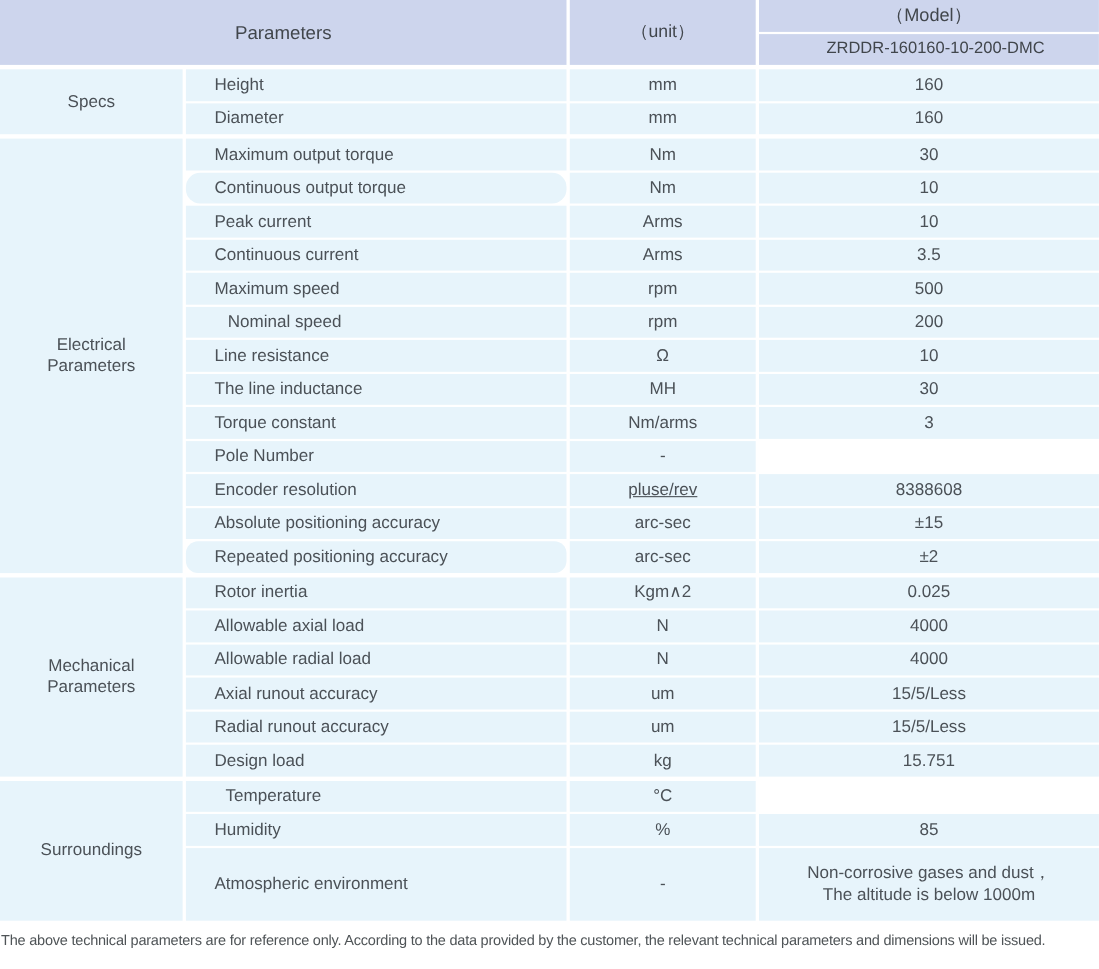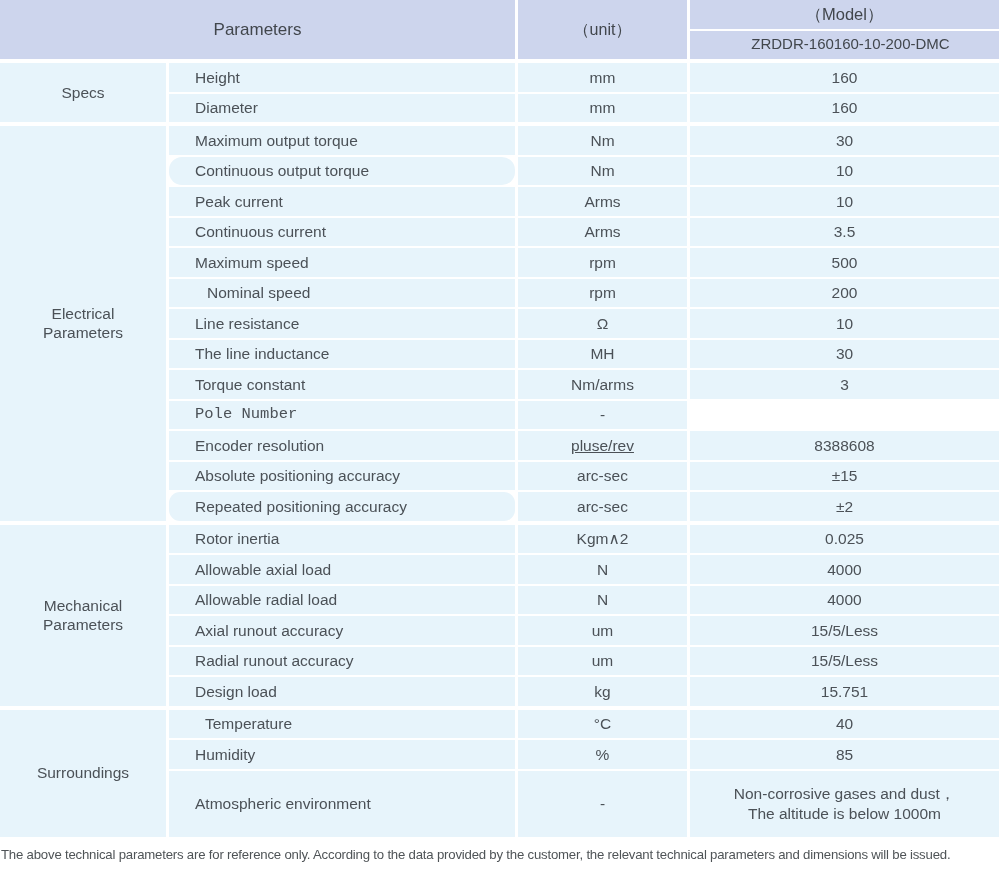--- a/index.html
+++ b/index.html
@@ -137,21 +137,21 @@
           <div class="cell body-cell value-cell" style="grid-row: 6;">200</div>
           <div class="cell body-cell param-cell" style="grid-row: 7;">Line resistance</div>
           <div class="cell body-cell unit-cell" style="grid-row: 7;">Ω</div>
           <div class="cell body-cell value-cell" style="grid-row: 7;">10</div>
           <div class="cell body-cell param-cell" style="grid-row: 8;">The line inductance</div>
           <div class="cell body-cell unit-cell" style="grid-row: 8;">MH</div>
           <div class="cell body-cell value-cell" style="grid-row: 8;">30</div>
           <div class="cell body-cell param-cell" style="grid-row: 9;">Torque constant</div>
           <div class="cell body-cell unit-cell" style="grid-row: 9;">Nm/arms</div>
           <div class="cell body-cell value-cell" style="grid-row: 9;">3</div>
-          <div class="cell body-cell param-cell" style="grid-row: 10; font-family: Liberation Mono, monospace;">Pole Number</div>
+          <div class="cell body-cell param-cell" style="grid-row: 10;">Pole Number</div>
           <div class="cell body-cell unit-cell" style="grid-row: 10;">-</div>
           <div class="cell body-cell param-cell" style="grid-row: 11;">Encoder resolution</div>
           <div class="cell body-cell unit-cell" style="grid-row: 11; text-decoration: underline;">pluse/rev</div>
           <div class="cell body-cell value-cell" style="grid-row: 11;">8388608</div>
           <div class="cell body-cell param-cell" style="grid-row: 12;">Absolute positioning accuracy</div>
           <div class="cell body-cell unit-cell" style="grid-row: 12;">arc-sec</div>
           <div class="cell body-cell value-cell" style="grid-row: 12;">±15</div>
           <div class="cell body-cell param-cell" style="grid-row: 13; border-radius: 11px;">Repeated positioning accuracy</div>
           <div class="cell body-cell unit-cell" style="grid-row: 13;">arc-sec</div>
           <div class="cell body-cell value-cell" style="grid-row: 13;">±2</div>
@@ -175,21 +175,20 @@
           <div class="cell body-cell unit-cell" style="grid-row: 5;">um</div>
           <div class="cell body-cell value-cell" style="grid-row: 5;">15/5/Less</div>
           <div class="cell body-cell param-cell" style="grid-row: 6;">Design load</div>
           <div class="cell body-cell unit-cell" style="grid-row: 6;">kg</div>
           <div class="cell body-cell value-cell" style="grid-row: 6;">15.751</div>
         </div>
         <div class="section">
           <div class="cell body-cell cat-cell" style="grid-row: 1 / span 3;">Surroundings</div>
           <div class="cell body-cell param-cell" style="grid-row: 1; padding-left: 36px;">Temperature</div>
           <div class="cell body-cell unit-cell" style="grid-row: 1;">°C</div>
-          <div class="cell body-cell value-cell" style="grid-row: 1;">40</div>
           <div class="cell body-cell param-cell" style="grid-row: 2;">Humidity</div>
           <div class="cell body-cell unit-cell" style="grid-row: 2;">%</div>
           <div class="cell body-cell value-cell" style="grid-row: 2;">85</div>
           <div class="cell body-cell param-cell tall" style="grid-row: 3;">Atmospheric environment</div>
           <div class="cell body-cell unit-cell tall" style="grid-row: 3;">-</div>
           <div class="cell body-cell value-cell tall" style="grid-row: 3;">Non-corrosive gases and dust，
 The altitude is below 1000m</div>
         </div>
       </div>
   </div>

